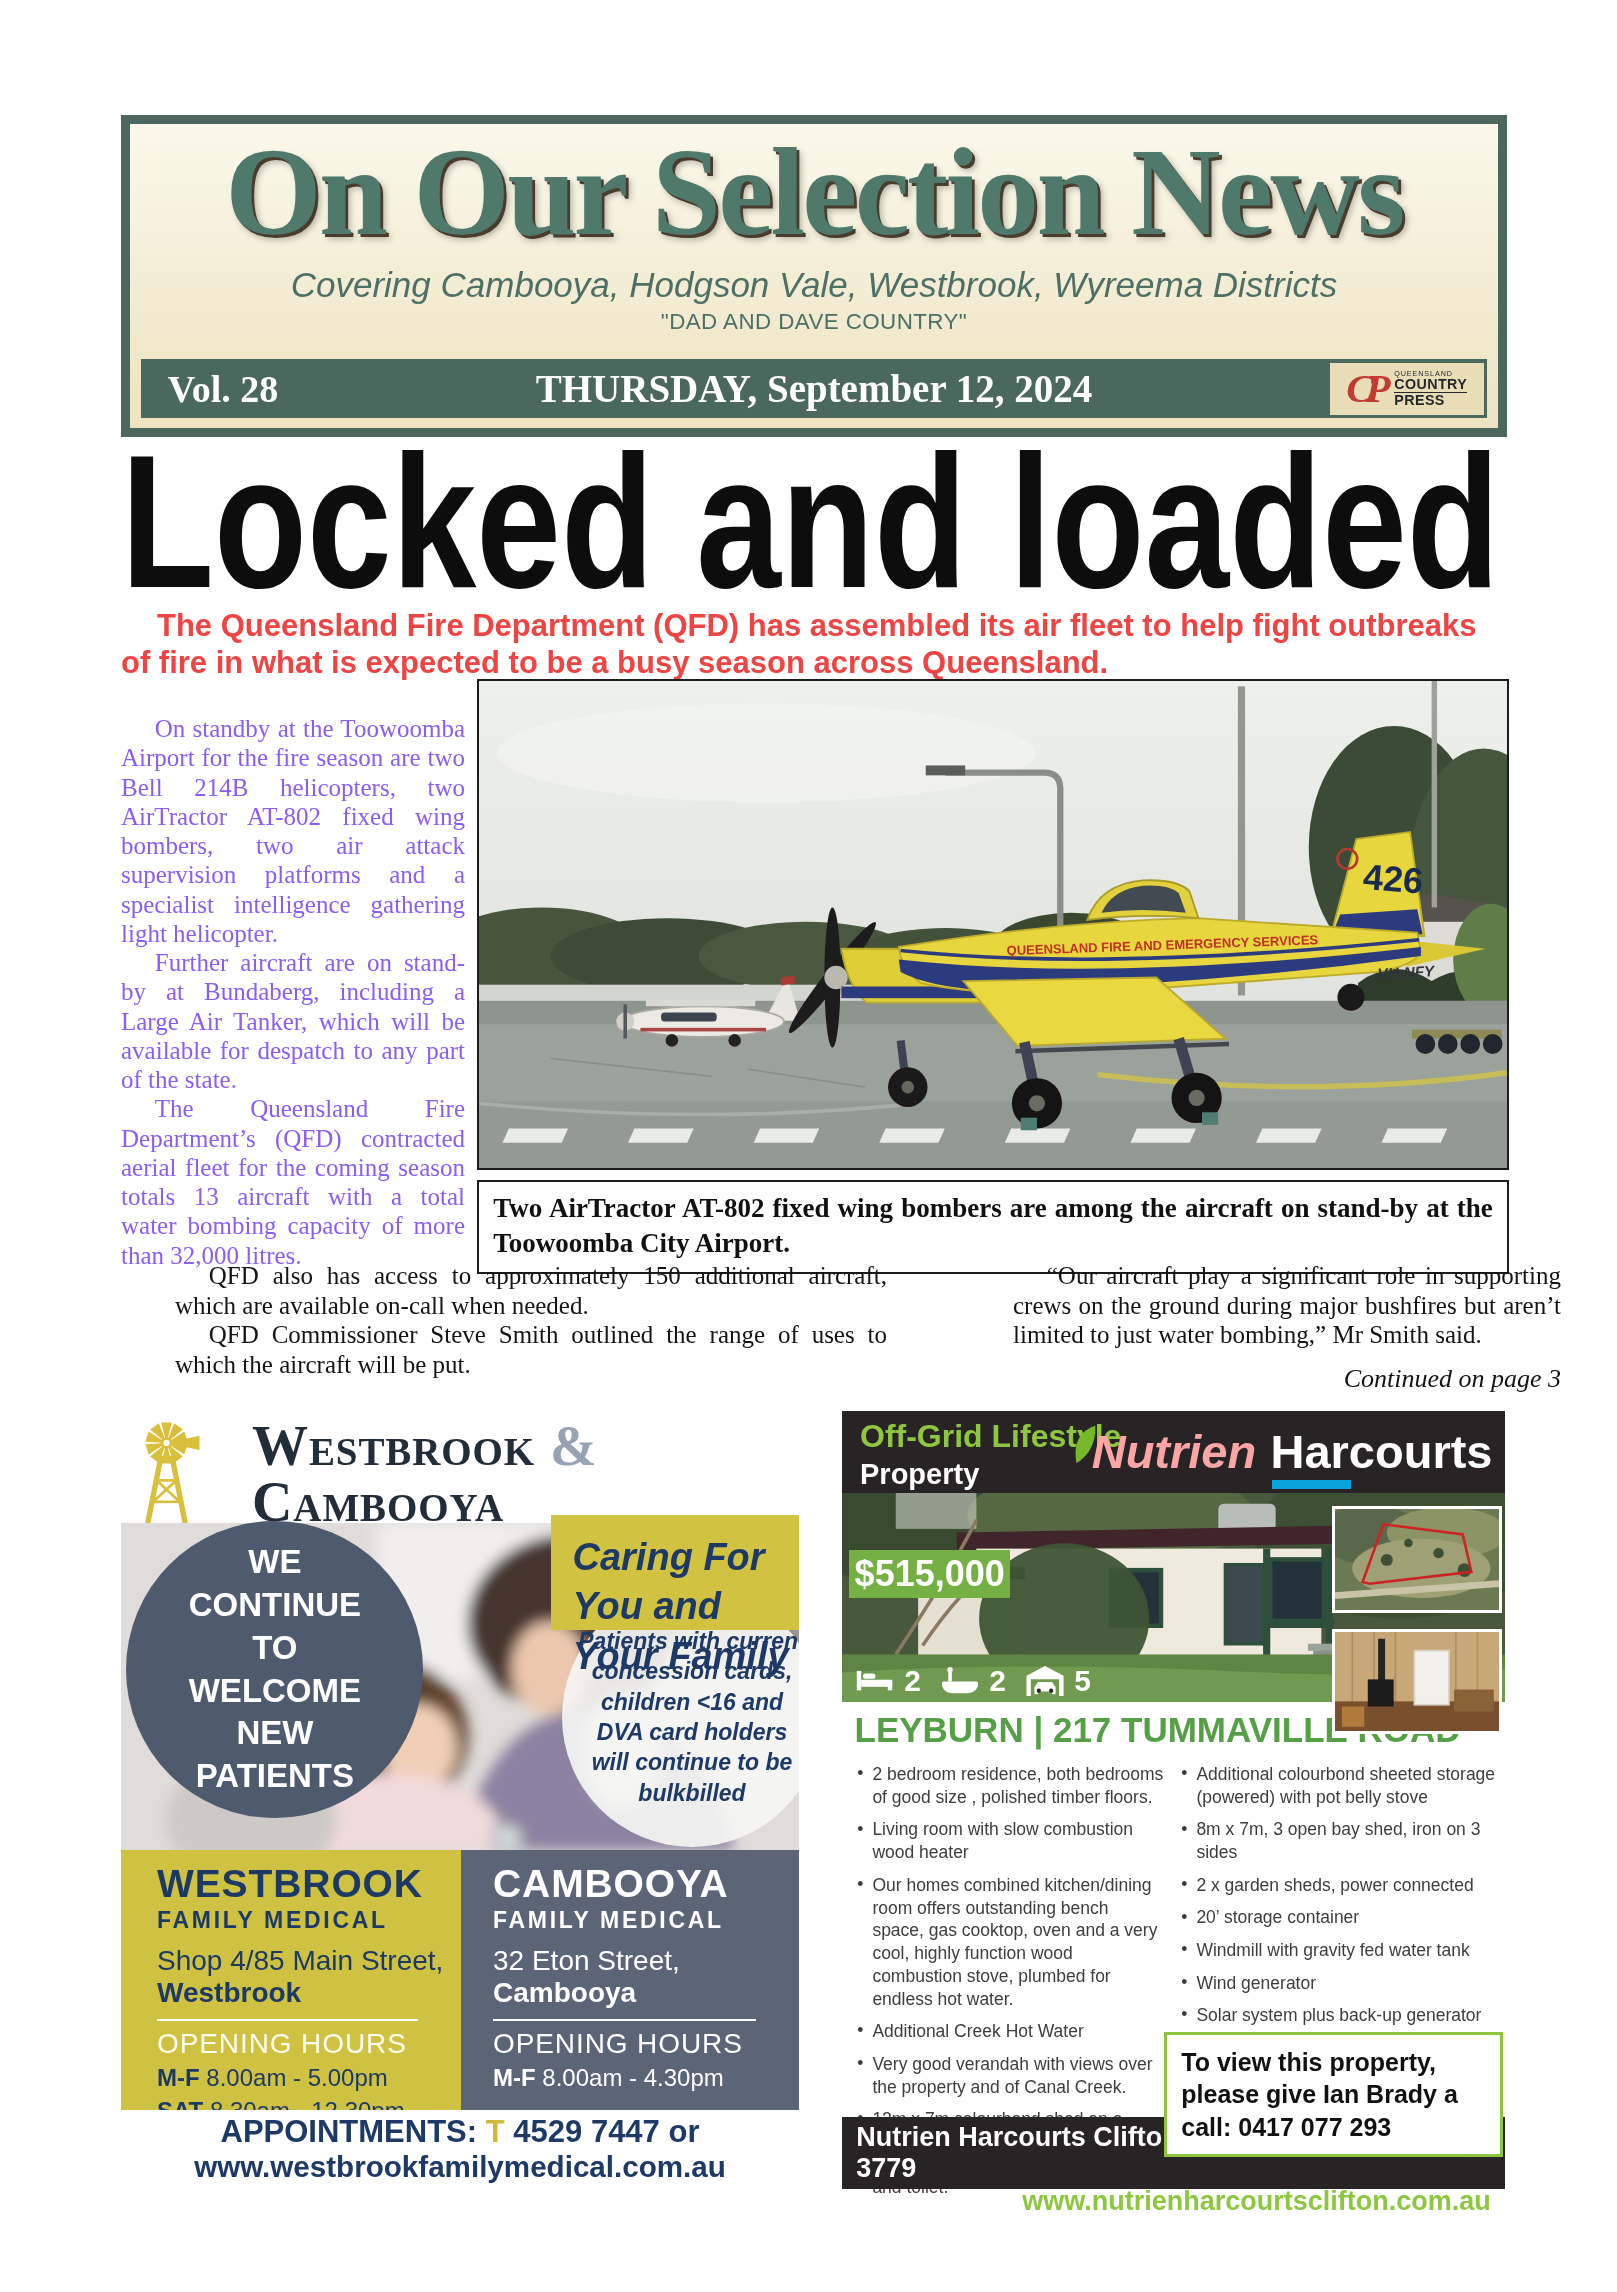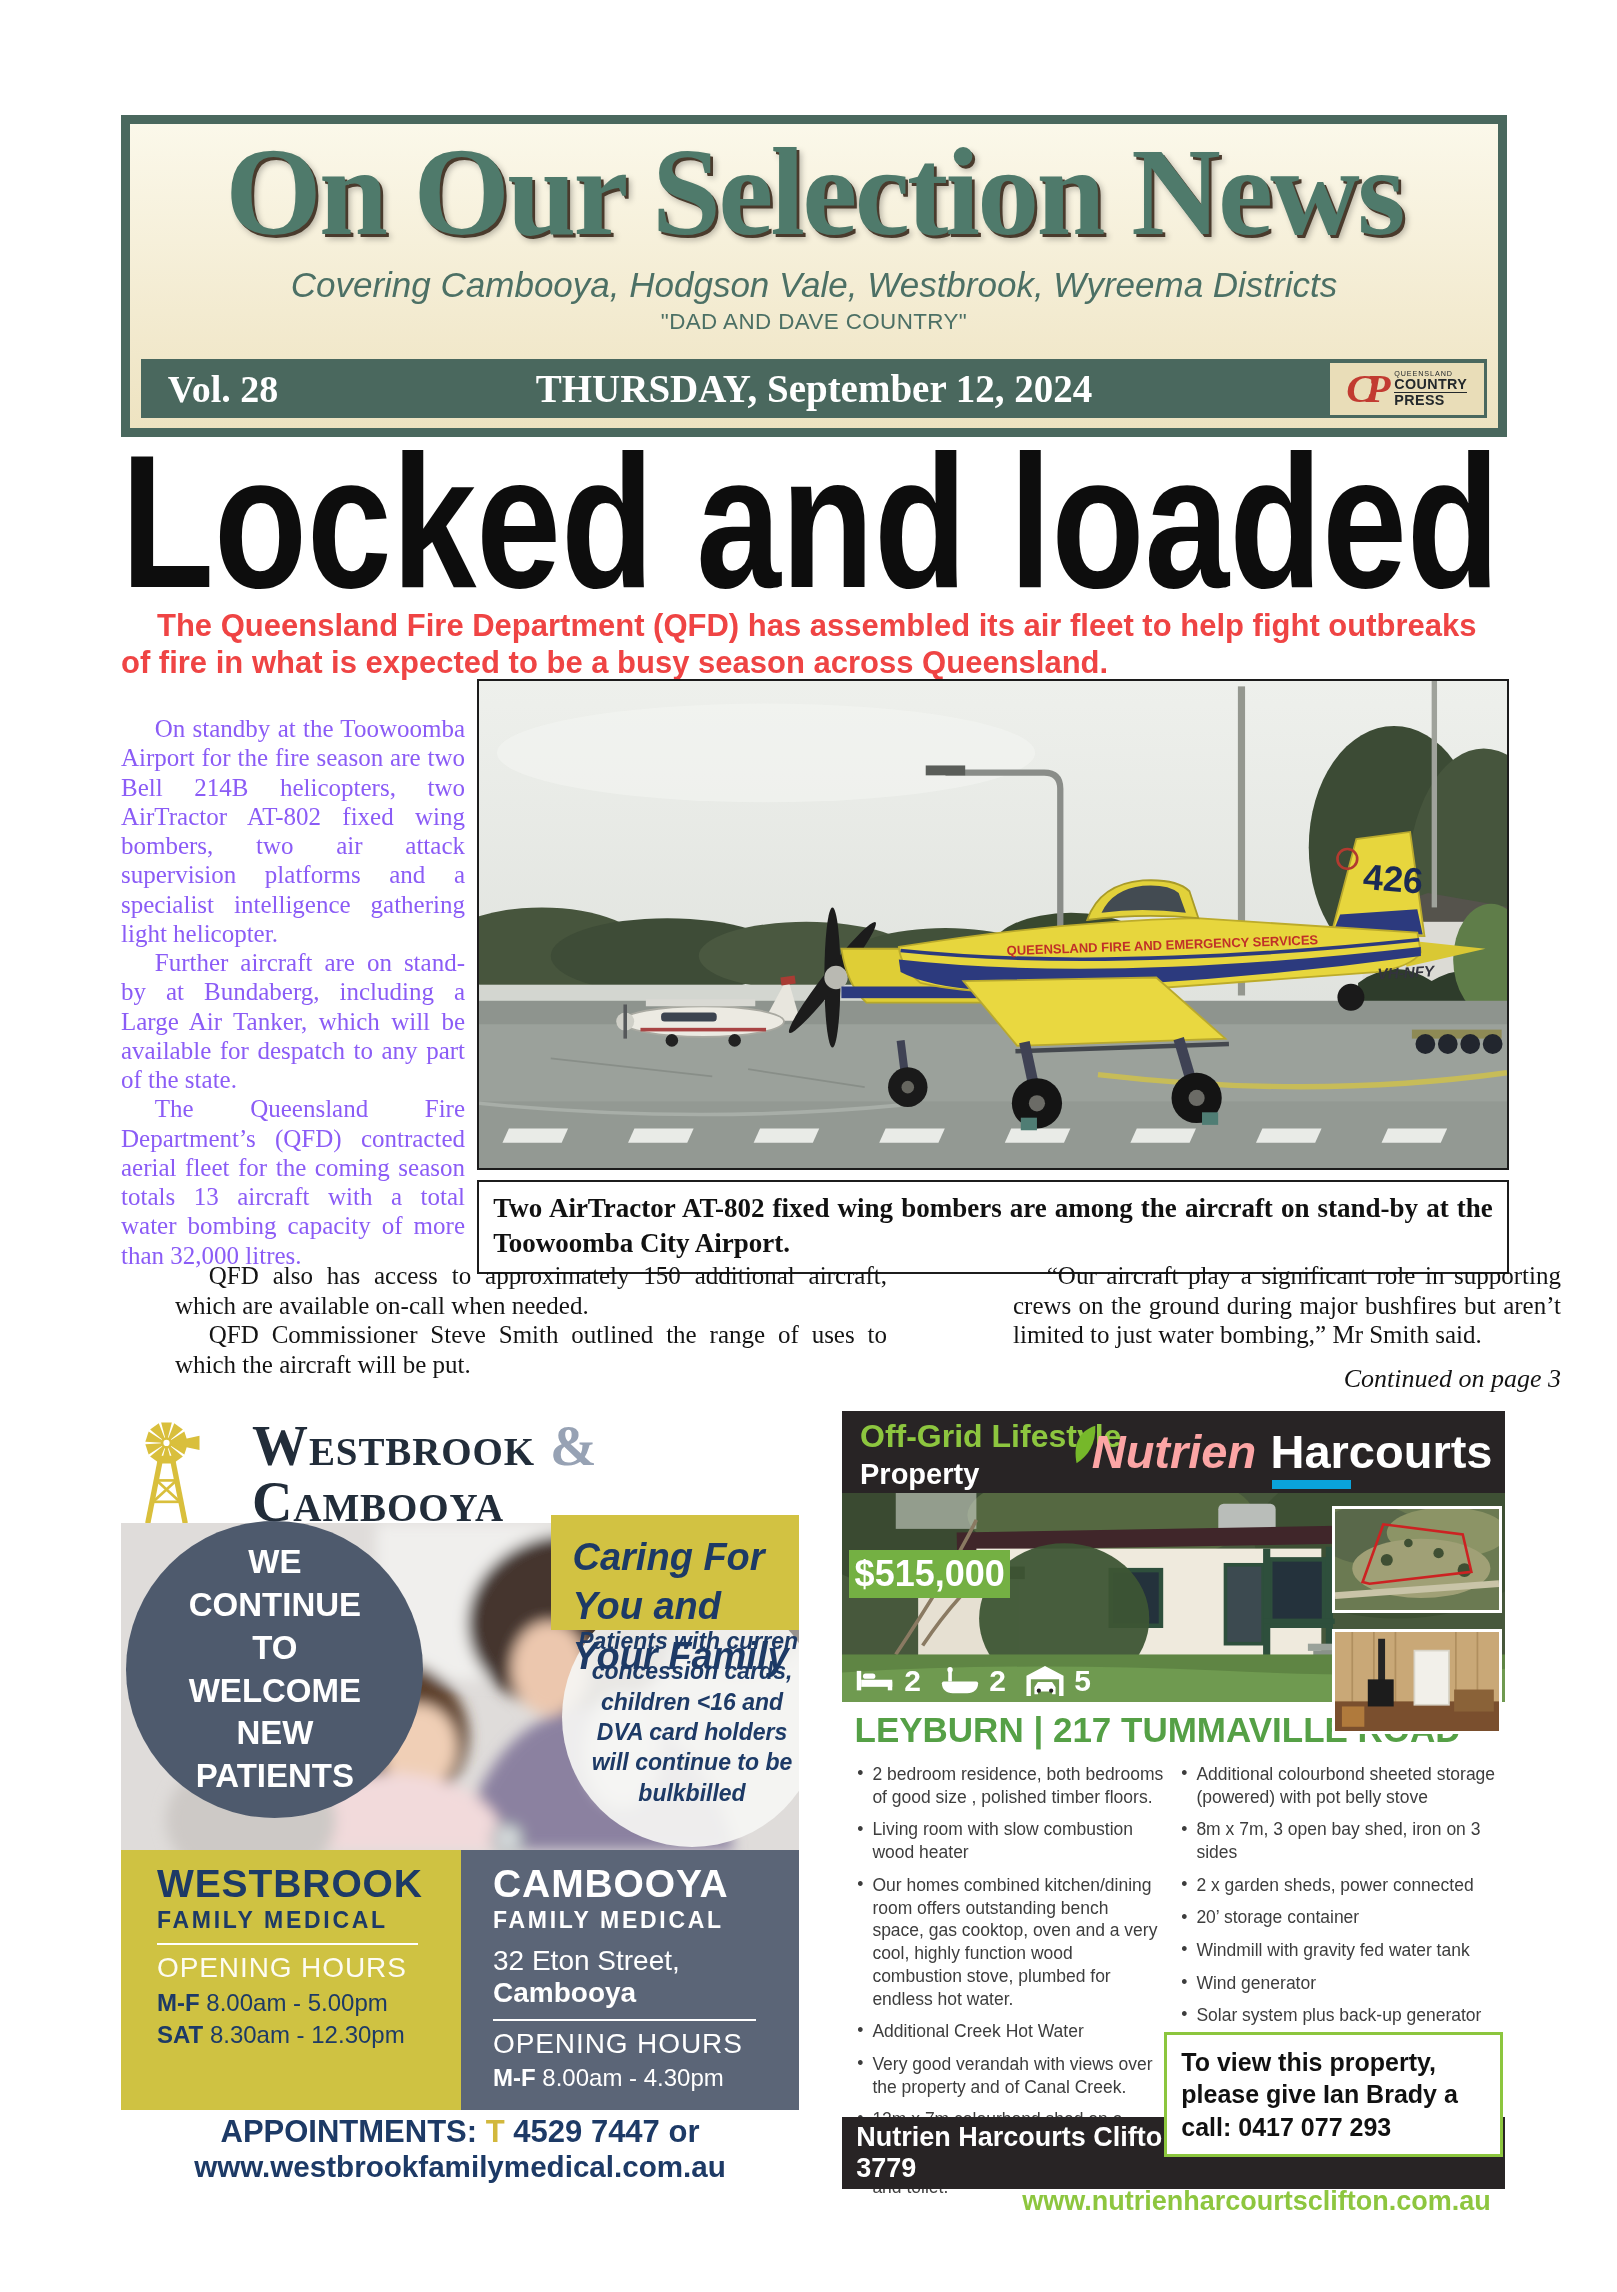--- a/index.html
+++ b/index.html
@@ -353,20 +353,24 @@
     <div class="circle-light">
       <span>
         <span>Patients with current concession cards, children &lt;16 and DVA card holders will </span><b>continue</b><span> to be </span><b>bulkbilled</b>
       </span>
     </div>
 
     <div class="panels">
       <div class="panel yellow">
         <div class="pname">WESTBROOK</div>
         <div class="psub">FAMILY MEDICAL</div>
+        <div class="paddr">
+          <div>Shop 4/85 Main Street,</div>
+          <div class="b">Westbrook</div>
+        </div>
         <hr class="phr">
         <div class="phlabel">OPENING HOURS</div>
         <div class="phour">
           <span class="b">M-F</span>
           <span>8.00am - 5.00pm</span>
         </div>
         <div class="phour">
           <span class="b">SAT</span>
           <span>8.30am - 12.30pm</span>
         </div>

